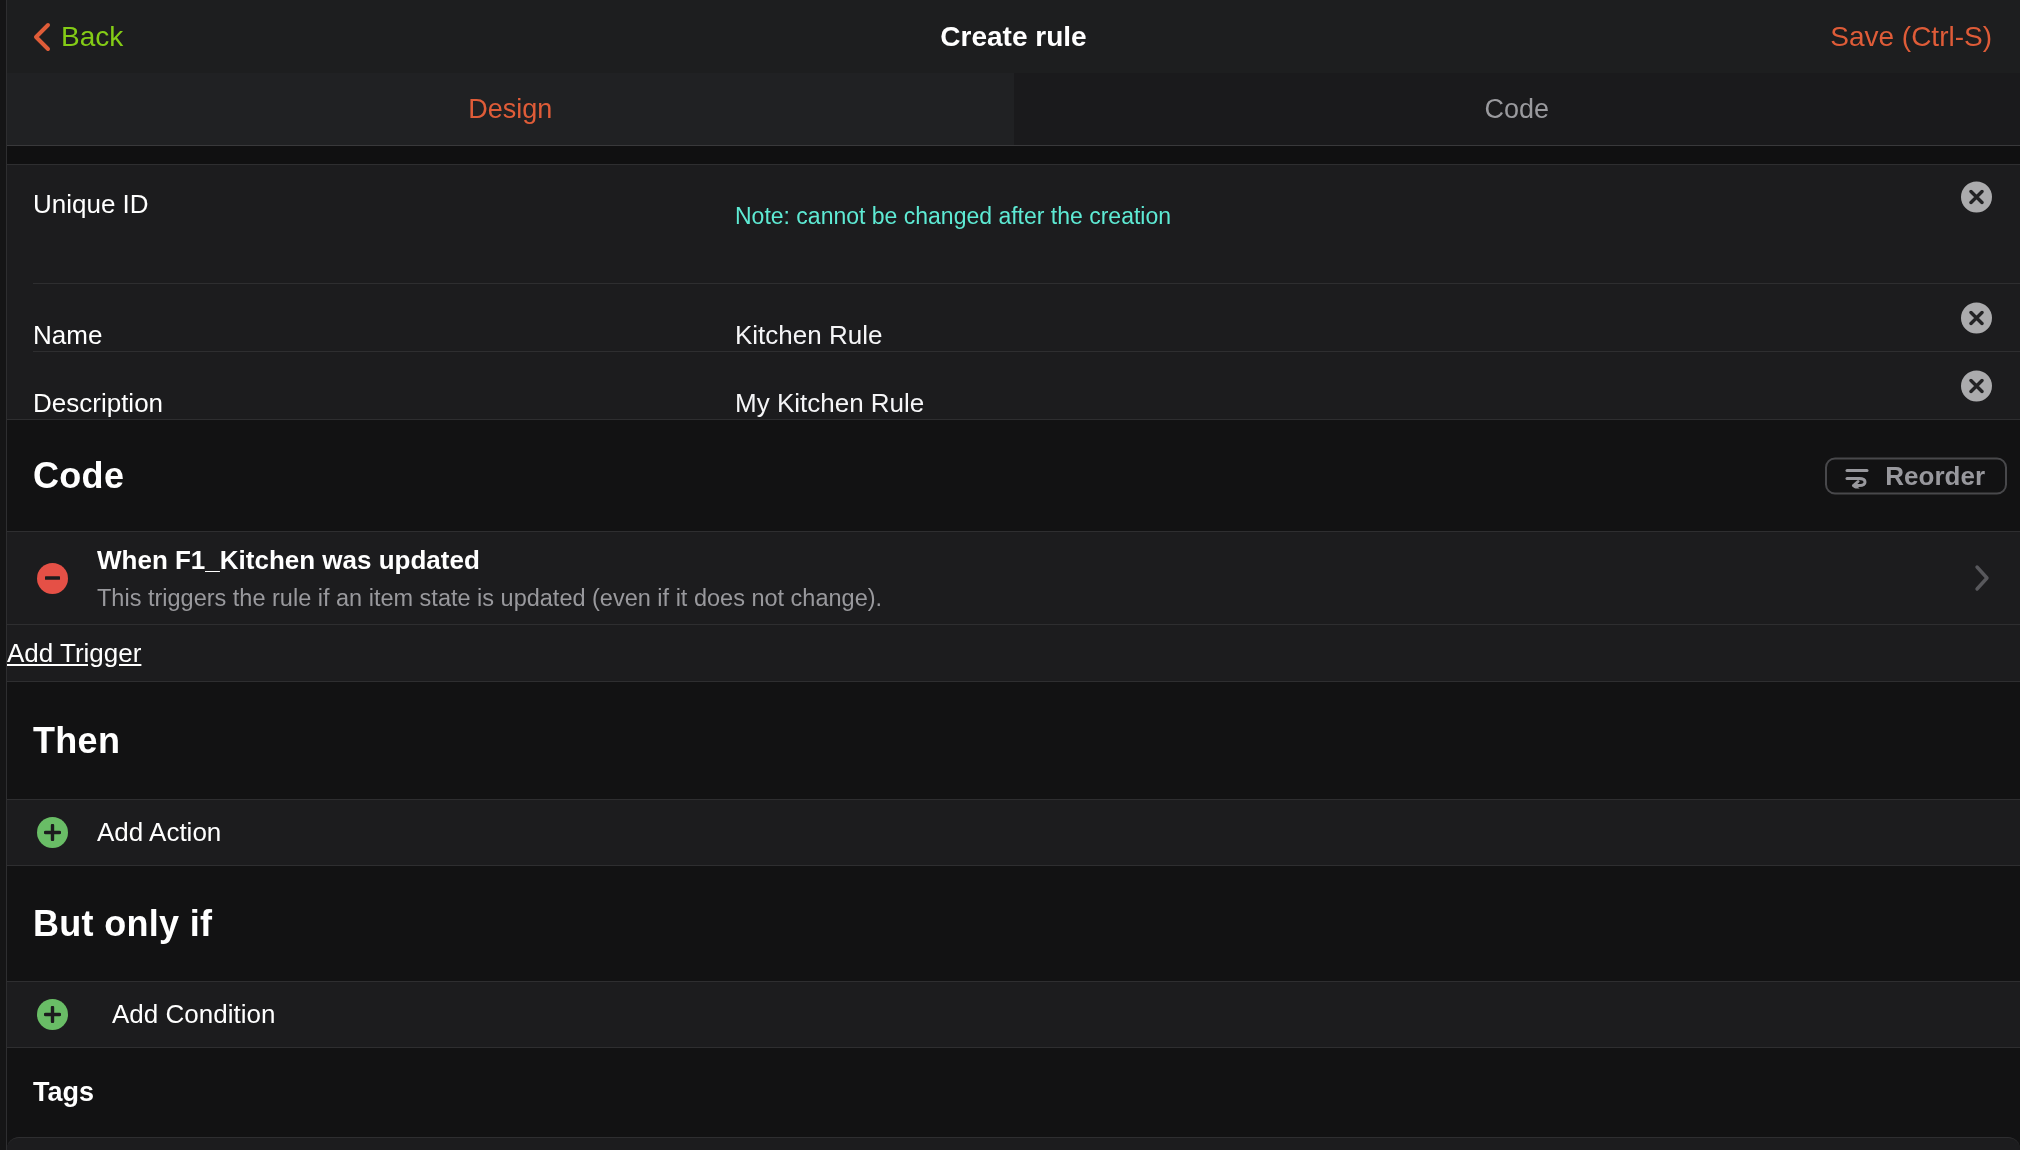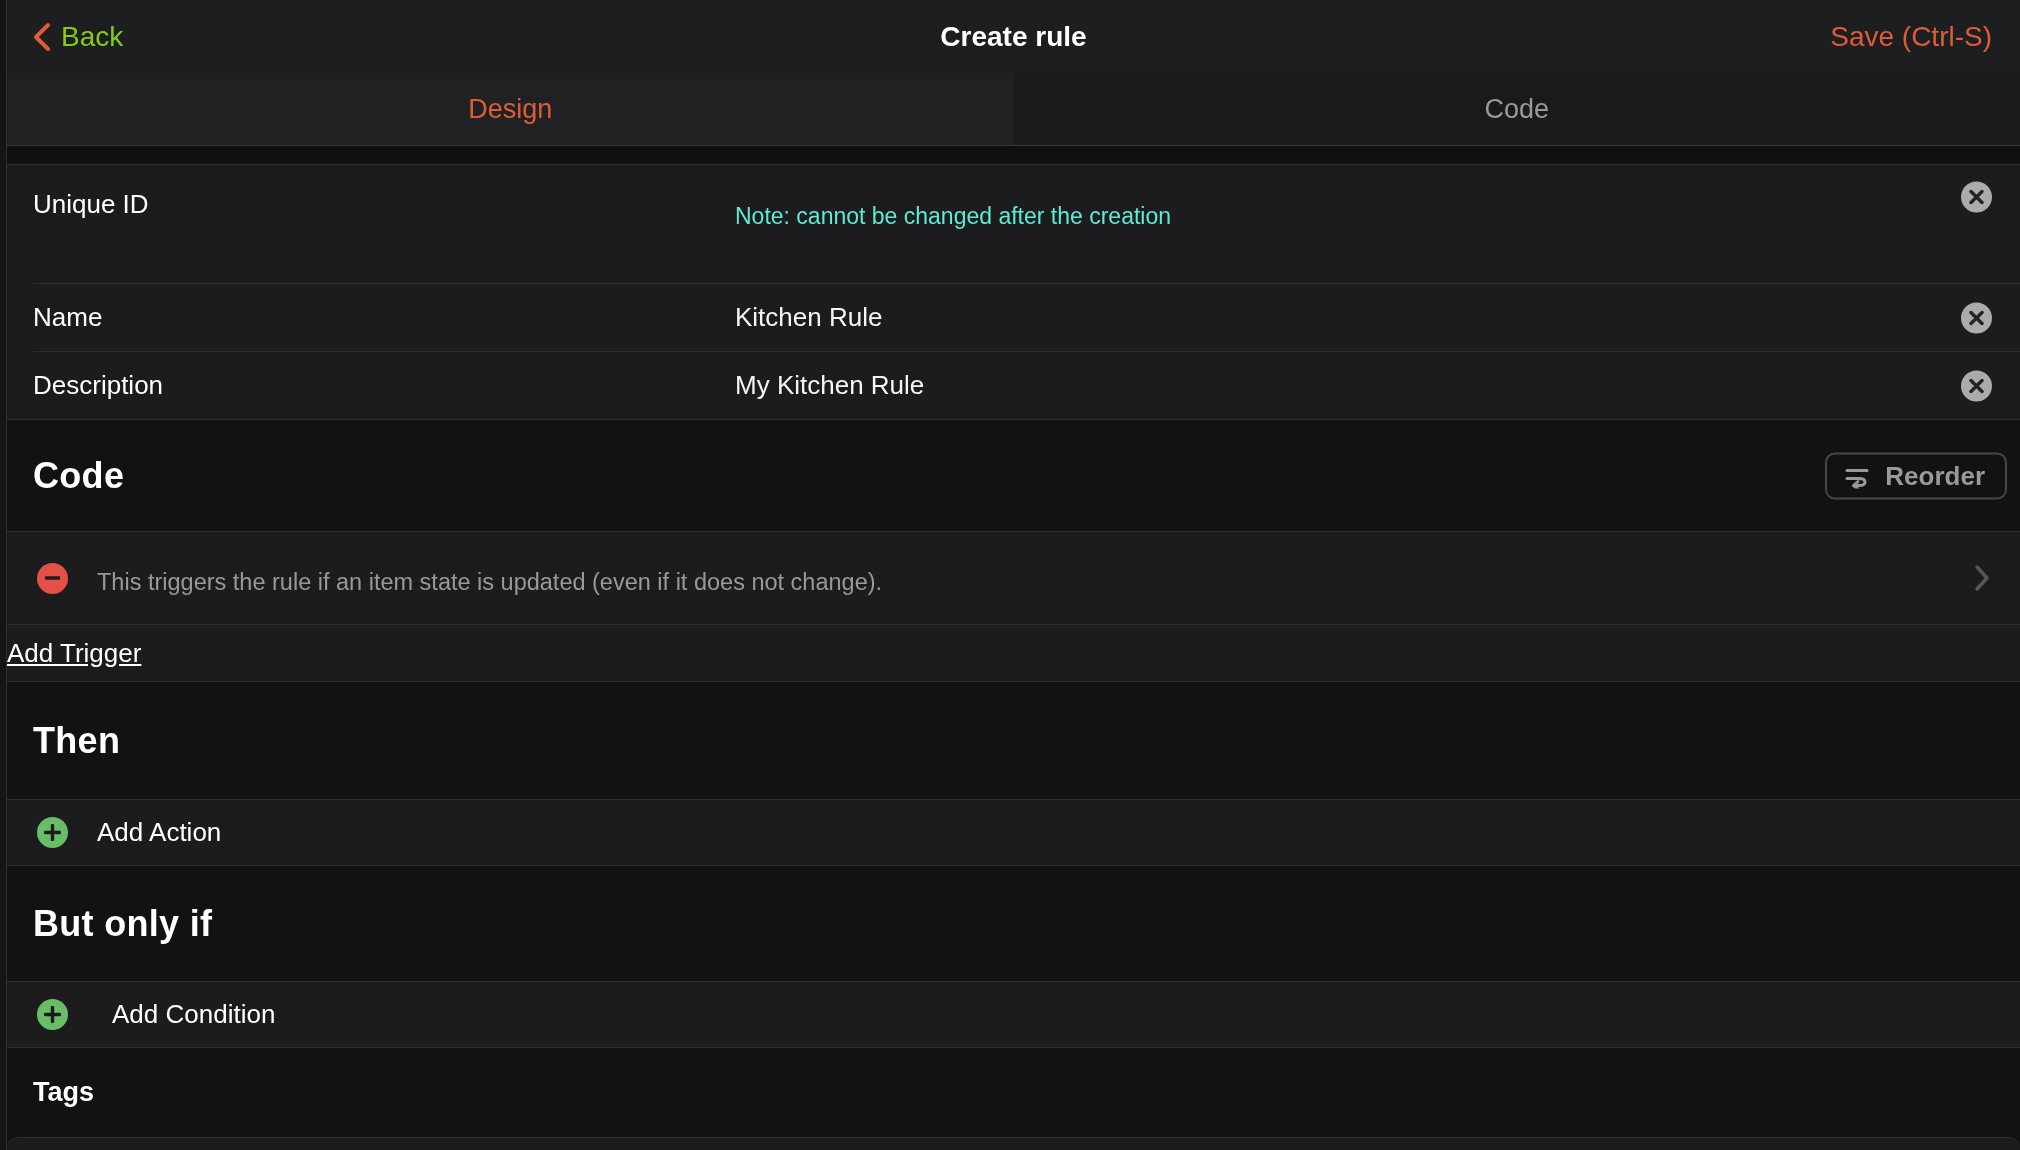--- a/index.html
+++ b/index.html
@@ -59,39 +59,39 @@
   .f-row + .f-row{border-top:1px solid #2e2e30;margin-left:26px;padding-left:0;}
   .f-label{
     width:702px;padding-left:26px;flex:none;
     font-size:26px;color:#fff;
   }
   .f-row + .f-row .f-label{padding-left:0;}
   .f-value-wrap{flex:1;min-width:0;}
   .f-value{font-size:26px;color:#f5f5f7;}
   .f-note{font-size:23px;color:#5eead4;margin-top:14px;}
   .row-h-lg{height:118px;align-items:flex-start;padding-top:24px;box-sizing:border-box;}
-  .row-h{height:67px;}
+  .row-h{height:67px;align-items:flex-end;}
 
   .clear-btn{
     position:absolute;right:28px;top:50%;transform:translateY(-50%);
     width:31px;height:31px;border-radius:50%;background:#ababad;
     display:flex;align-items:center;justify-content:center;cursor:pointer;
   }
   .row-h-lg .clear-btn{top:32px;}
 
   
   .sec-header{position:relative;display:flex;align-items:center;padding-left:26px;}
   .sec-header.big{height:111px;}
   .sec-header.big .sec-title{font-size:36px;font-weight:700;letter-spacing:.3px;}
   .sec-header.small{height:89px;}
   .sec-header.small .sec-title{font-size:27px;font-weight:700;}
 
   .reorder-btn{
     position:absolute;right:13px;top:50%;transform:translateY(-50%);
-    height:47px;padding:0 20px 0 16px;box-sizing:border-box;
+    height:37px;padding:0 20px 0 16px;box-sizing:border-box;
     border:2px solid #48484b;border-radius:10px;
     display:flex;align-items:center;gap:12px;
     color:#98989d;font-size:26px;font-weight:600;cursor:pointer;
     background:transparent;
   }
 
   
   .item-row{display:flex;align-items:center;position:relative;cursor:pointer;}
   .icon-col{width:90px;flex:none;display:flex;justify-content:center;}
   .circle-icon{
@@ -200,20 +200,21 @@
   <div class="card card-top card-bottom">
     <div class="item-row trigger-row">
       <div class="icon-col">
         <div class="circle-icon circle-red">
           <svg width="15" height="4" viewBox="0 0 15 4">
             <path d="M1 2 H14" stroke="#1c1c1e" stroke-width="3.6" stroke-linecap="round"></path>
           </svg>
         </div>
       </div>
       <div class="trigger-body">
+        <div class="trigger-title">When F1_Kitchen was updated</div>
         <div class="trigger-sub">This triggers the rule if an item state is updated (even if it does not change).</div>
       </div>
       <div class="chevron">
         <svg width="16" height="28" viewBox="0 0 16 28">
           <polyline points="3,3 13,14 3,25" fill="none" stroke="#58585c" stroke-width="3.4" stroke-linecap="round" stroke-linejoin="round"></polyline>
         </svg>
       </div>
     </div>
     <div class="item-row add-row" style="text-decoration:underline;">
       <div class="icon-col" style="width:53px;justify-content:flex-start;margin-left:-53px;padding-left:11px;box-sizing:border-box;">

